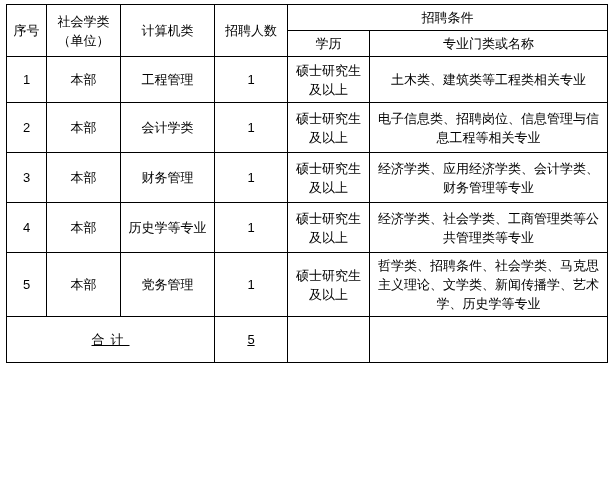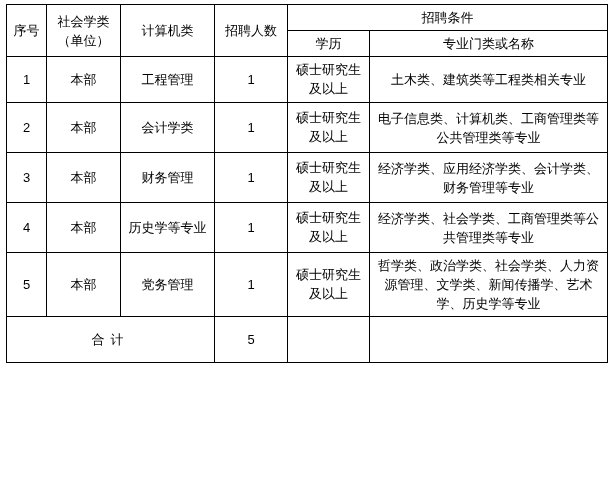--- a/index.html
+++ b/index.html
@@ -52,35 +52,34 @@
     font-size: 13.5px;
   }
   .major-cell {
     text-align: center;
     line-height: 21px;
     padding: 4px 6px;
   }
   .edu-cell {
     line-height: 19px;
     font-size: 13px;
-    font-family: Liberation Mono, monospace;
   }
   .total-label {
     font-weight: bold;
     font-size: 14.5px;
     letter-spacing: 6px;
   }
   .total-value {
     font-weight: bold;
     font-size: 14.5px;
   }
   .row-tall td { height: 56px; }
   .row-mid td { height: 50px; }
   .row-small td { height: 46px; }
-  .total-row td { height: 46px; }
+  .total-row td { height: 46px; text-decoration: underline; }
 </style>
 </head>
 <body>
 
 <div class="page">
   <table class="recruit">
     <colgroup>
       <col class="c-no">
       <col class="c-dept">
       <col class="c-post">
@@ -109,21 +108,21 @@
         <td>1</td>
         <td class="edu-cell">硕士研究生及以上</td>
         <td class="major-cell">土木类、建筑类等工程类相关专业</td>
       </tr>
       <tr class="row-mid">
         <td>2</td>
         <td>本部</td>
         <td>会计学类</td>
         <td>1</td>
         <td class="edu-cell">硕士研究生及以上</td>
-        <td class="major-cell">电子信息类、计算机类、工商管理类等公共管理类等专业</td>
+        <td class="major-cell">电子信息类、招聘岗位、信息管理与信息工程等相关专业</td>
       </tr>
       <tr class="row-mid">
         <td>3</td>
         <td>本部</td>
         <td>财务管理</td>
         <td>1</td>
         <td class="edu-cell">硕士研究生及以上</td>
         <td class="major-cell">经济学类、应用经济学类、会计学类、财务管理等专业</td>
       </tr>
       <tr class="row-mid">
@@ -133,21 +132,21 @@
         <td>1</td>
         <td class="edu-cell">硕士研究生及以上</td>
         <td class="major-cell">经济学类、社会学类、工商管理类等公共管理类等专业</td>
       </tr>
       <tr class="row-tall">
         <td>5</td>
         <td>本部</td>
         <td>党务管理</td>
         <td>1</td>
         <td class="edu-cell">硕士研究生及以上</td>
-        <td class="major-cell">哲学类、政治学类、社会学类、人力资源管理、文学类、新闻传播学、艺术学、历史学等专业</td>
+        <td class="major-cell">哲学类、招聘条件、社会学类、马克思主义理论、文学类、新闻传播学、艺术学、历史学等专业</td>
       </tr>
       <tr class="total-row">
         <td class="total-label" colspan="3">合计</td>
         <td class="total-value">5</td>
         <td></td>
         <td></td>
       </tr>
     </tbody>
   </table>
 </div>

